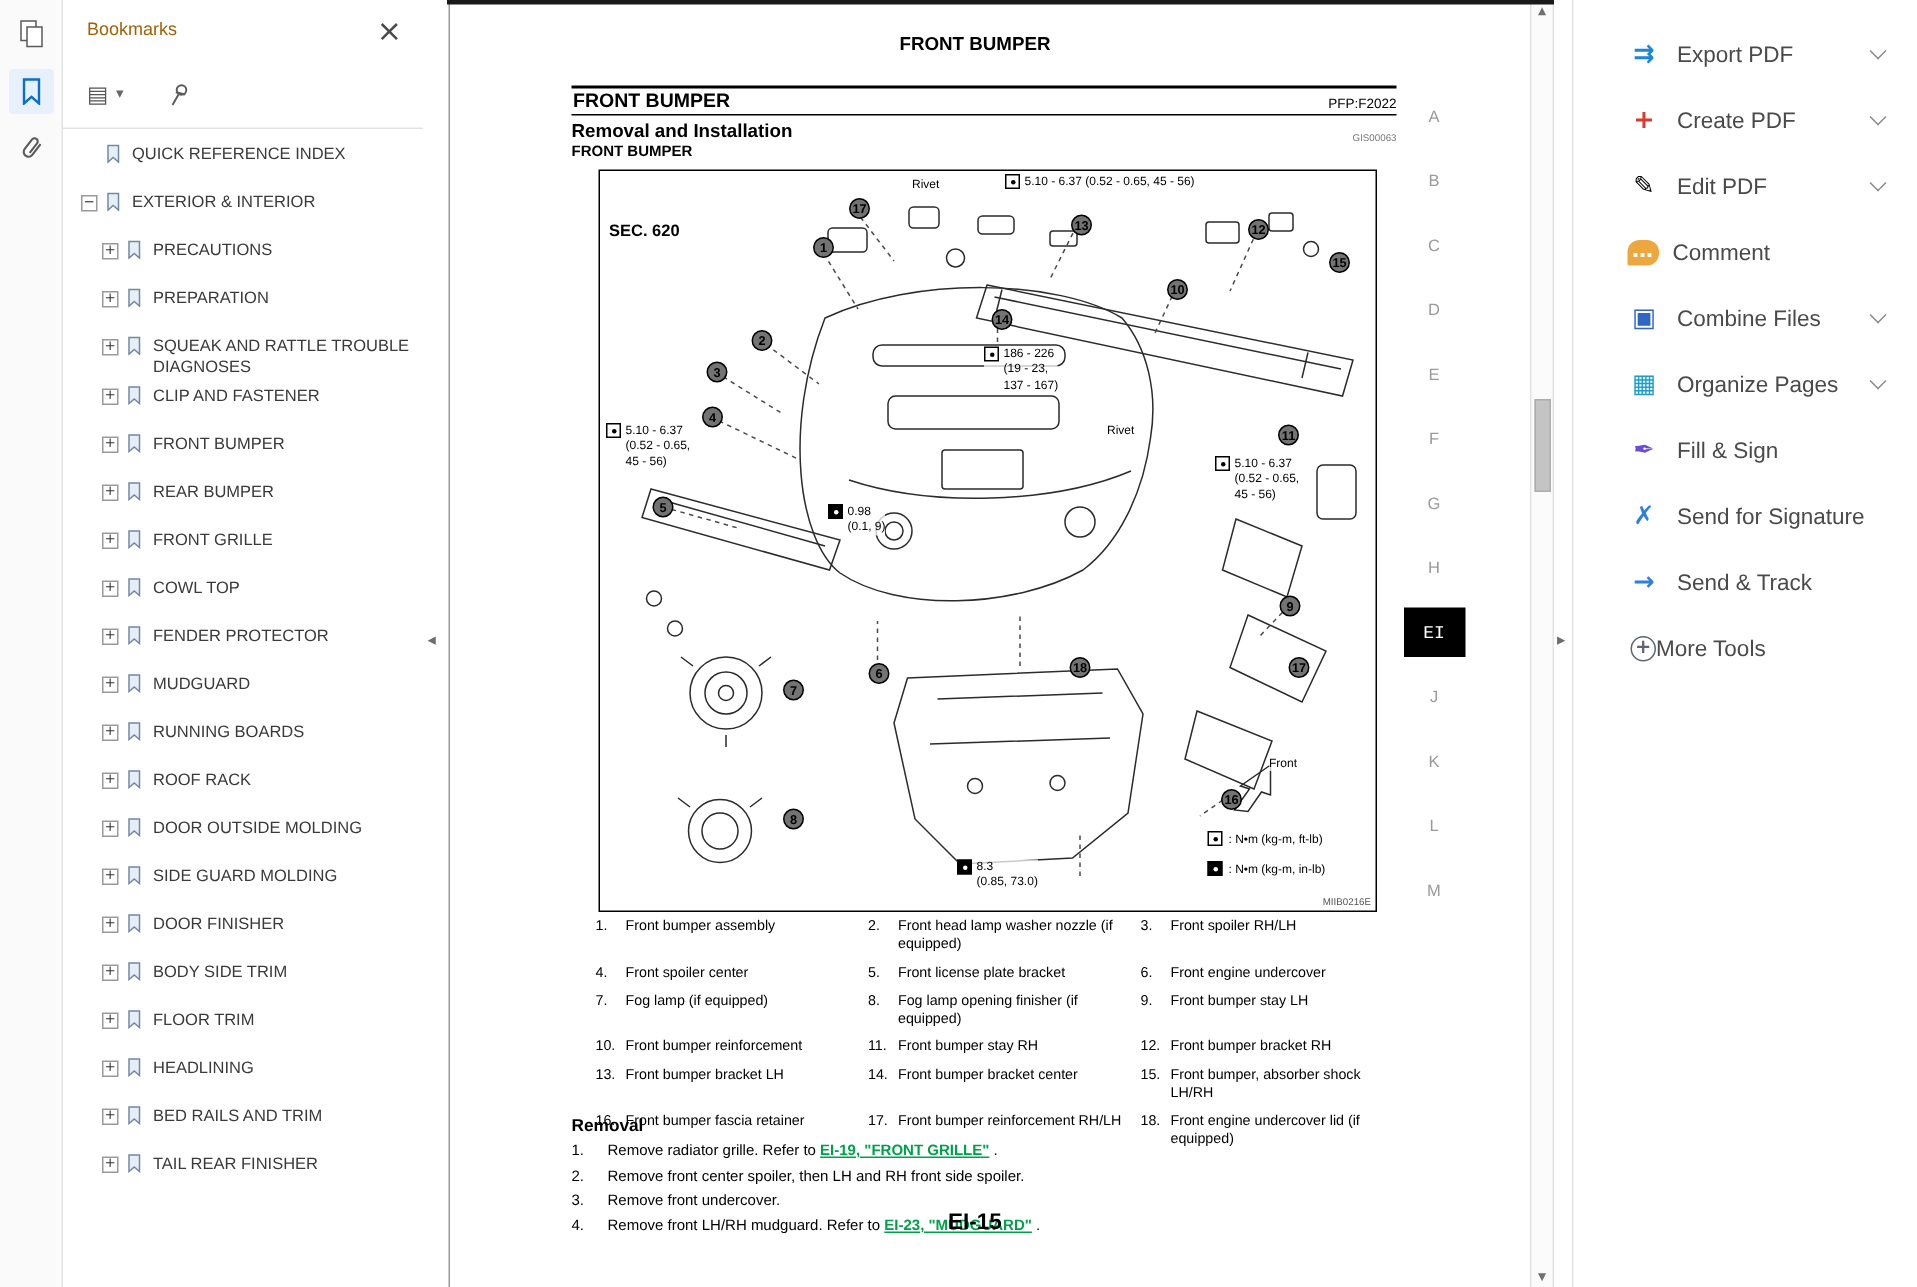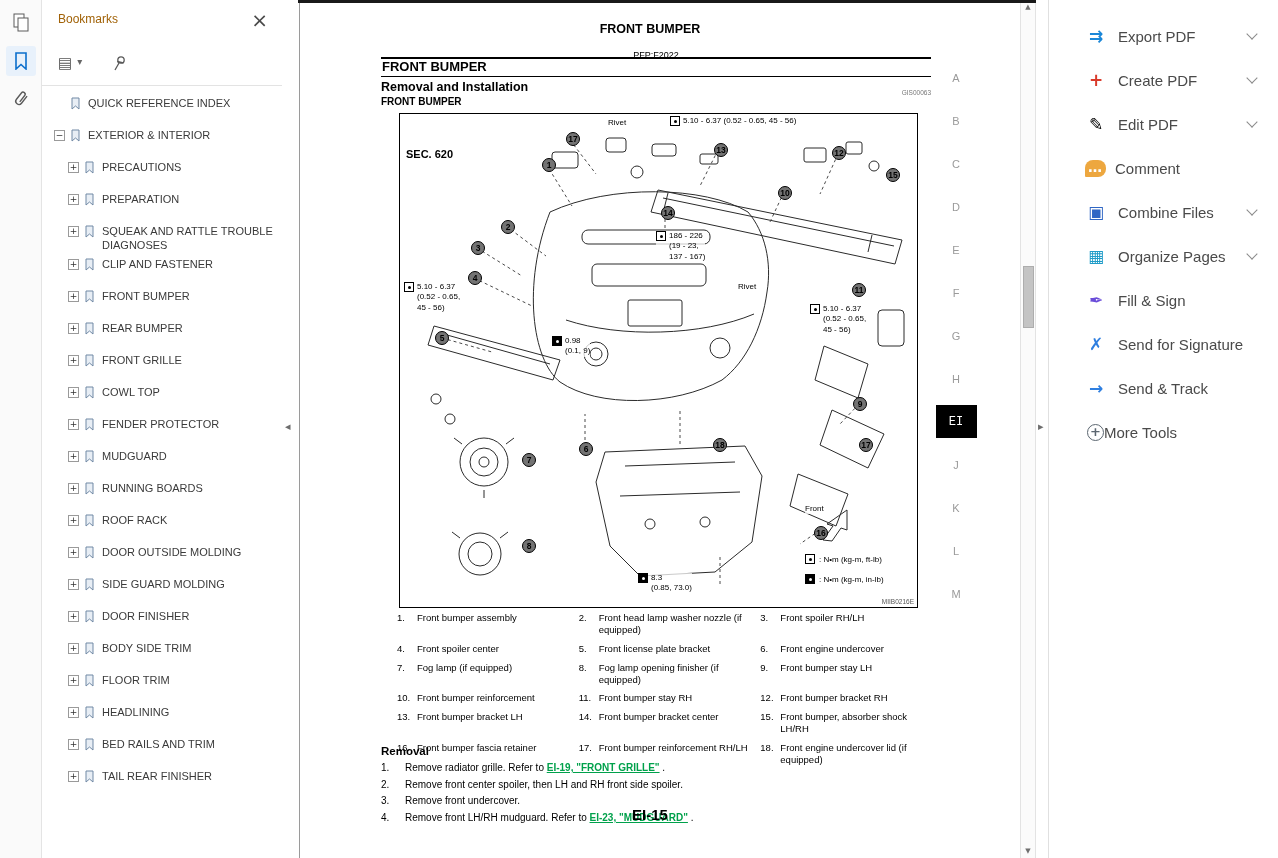--- a/index.html
+++ b/index.html
@@ -43,21 +43,21 @@
   .split-arrow { position:absolute; top:420px; left:3px; font-size:11px; color:#6d6d6d;
     font-family:"DejaVu Sans", sans-serif; cursor:pointer; }
 
   
   #doc { position:absolute; left:300px; top:0; bottom:0; width:720px; background:#fff; overflow:hidden; }
   .topline { position:absolute; left:298px; top:0; width:738px; height:3px; background:#191919; z-index:6; }
   .run-header { position:absolute; left:40px; width:620px; top:22px; text-align:center;
     font-weight:bold; font-size:12.5px; color:#000; }
   .rule { position:absolute; left:81px; width:550px; background:#000; }
   .sec-title { position:absolute; left:82px; top:59px; font-weight:bold; font-size:13px; color:#000; }
-  .pfp { position:absolute; left:81px; width:550px; top:50px; text-align:center; font-size:9px; color:#000; }
+  .pfp { position:absolute; left:81px; width:550px; top:64px; text-align:right; font-size:9px; color:#000; }
   .rem-install { position:absolute; left:81px; top:80px; font-weight:bold; font-size:12.5px; }
   .gis { position:absolute; left:81px; width:550px; top:89px; text-align:right; font-size:6.5px; color:#777; }
   .subsec { position:absolute; left:81px; top:96px; font-weight:bold; font-size:10px; }
 
   
   .diagram { position:absolute; left:99px; top:113px; width:519px; height:495px; border:1px solid #000; }
   .diagram .art { position:absolute; left:0; top:0; }
   .sec620 { position:absolute; left:6px; top:6px; font-weight:bold; font-size:11px;margin-top:28px; }
   .dlabel { position:absolute; font-size:8px; color:#000; line-height:1.25; background:rgba(255,255,255,.75); }
   .torque { position:absolute; display:flex; gap:3px; font-size:8px; line-height:1.3;
@@ -500,21 +500,21 @@
         <span class="mark dark"></span>
         <span class="tq-text">0.98
 (0.1, 9)</span>
       </div>
       <div class="torque" style="left:238px;top:459px">
         <span class="mark dark"></span>
         <span class="tq-text">8.3
 (0.85, 73.0)</span>
       </div>
       <div class="dlabel" style="left:338px;top:168px">Rivet</div>
-      <div class="dlabel" style="left:405px;top:390px">Front</div>
+      <div class="dlabel" style="left:446px;top:390px">Front</div>
 
       <div class="legend" style="left:405px;top:440px">
         <span class="mark"></span>
         <span>: N•m (kg-m, ft-lb)</span>
       </div>
       <div class="legend" style="left:405px;top:460px">
         <span class="mark dark"></span>
         <span>: N•m (kg-m, in-lb)</span>
       </div>
       <div class="figcode">MIIB0216E</div>

